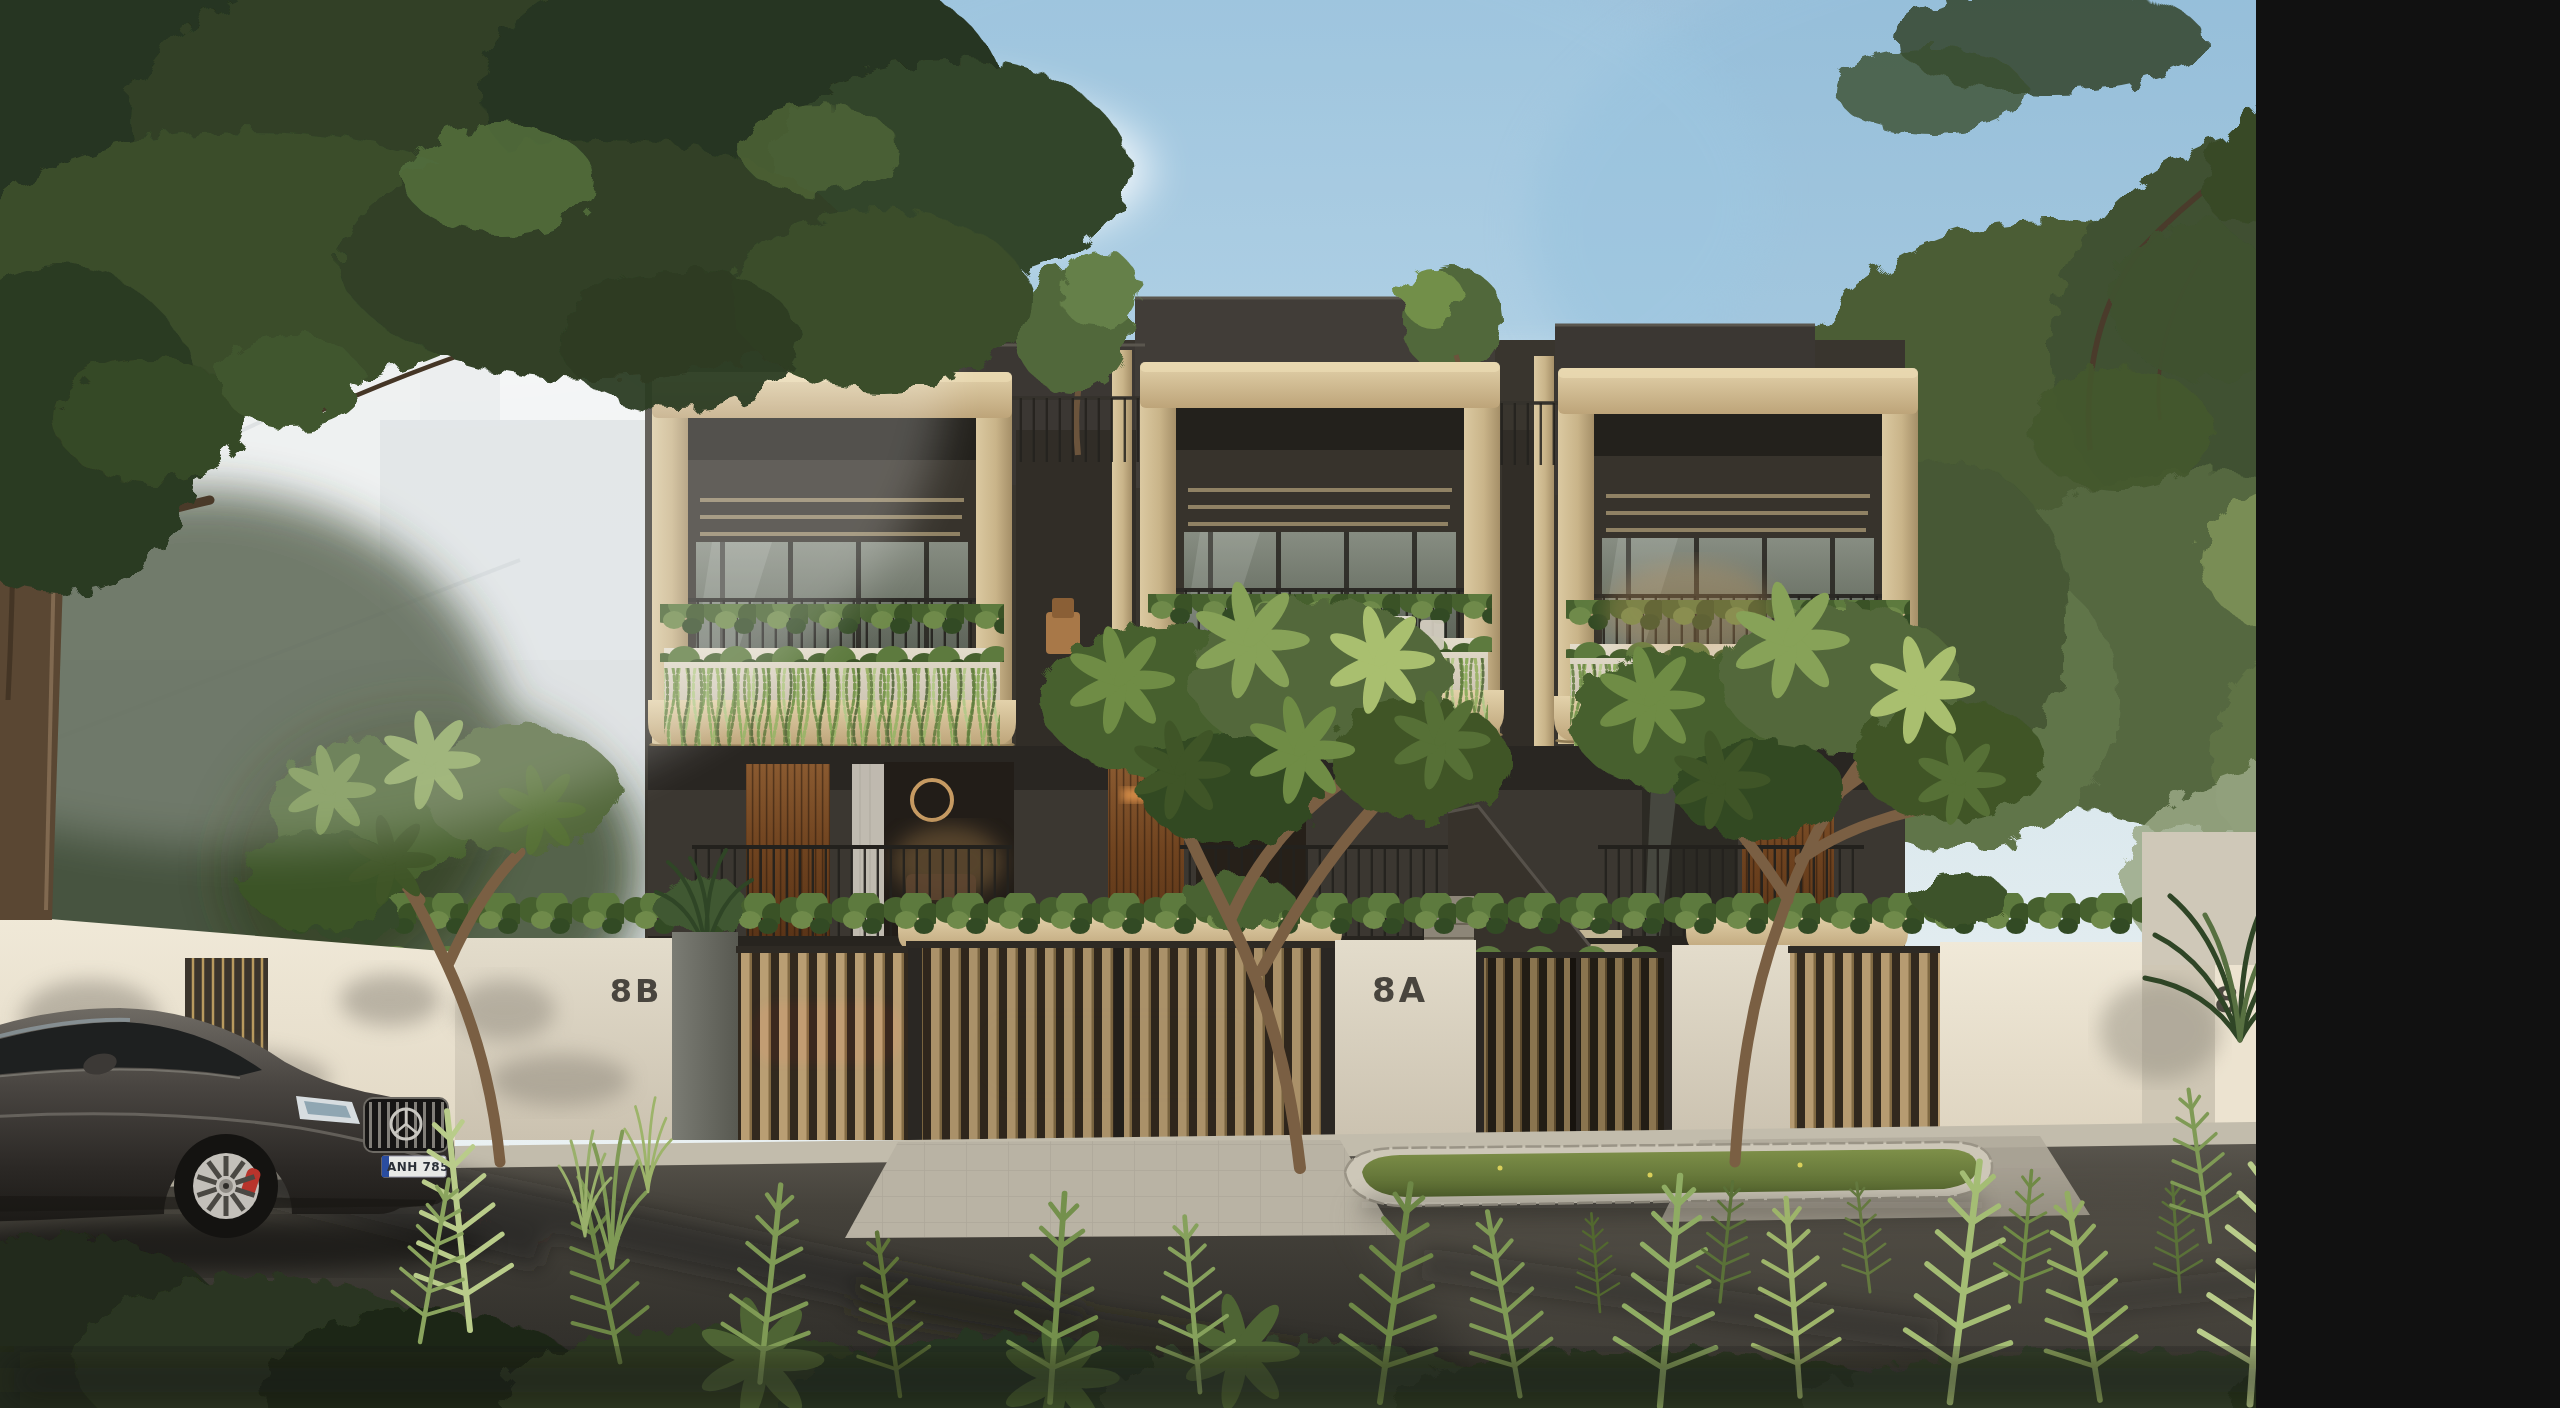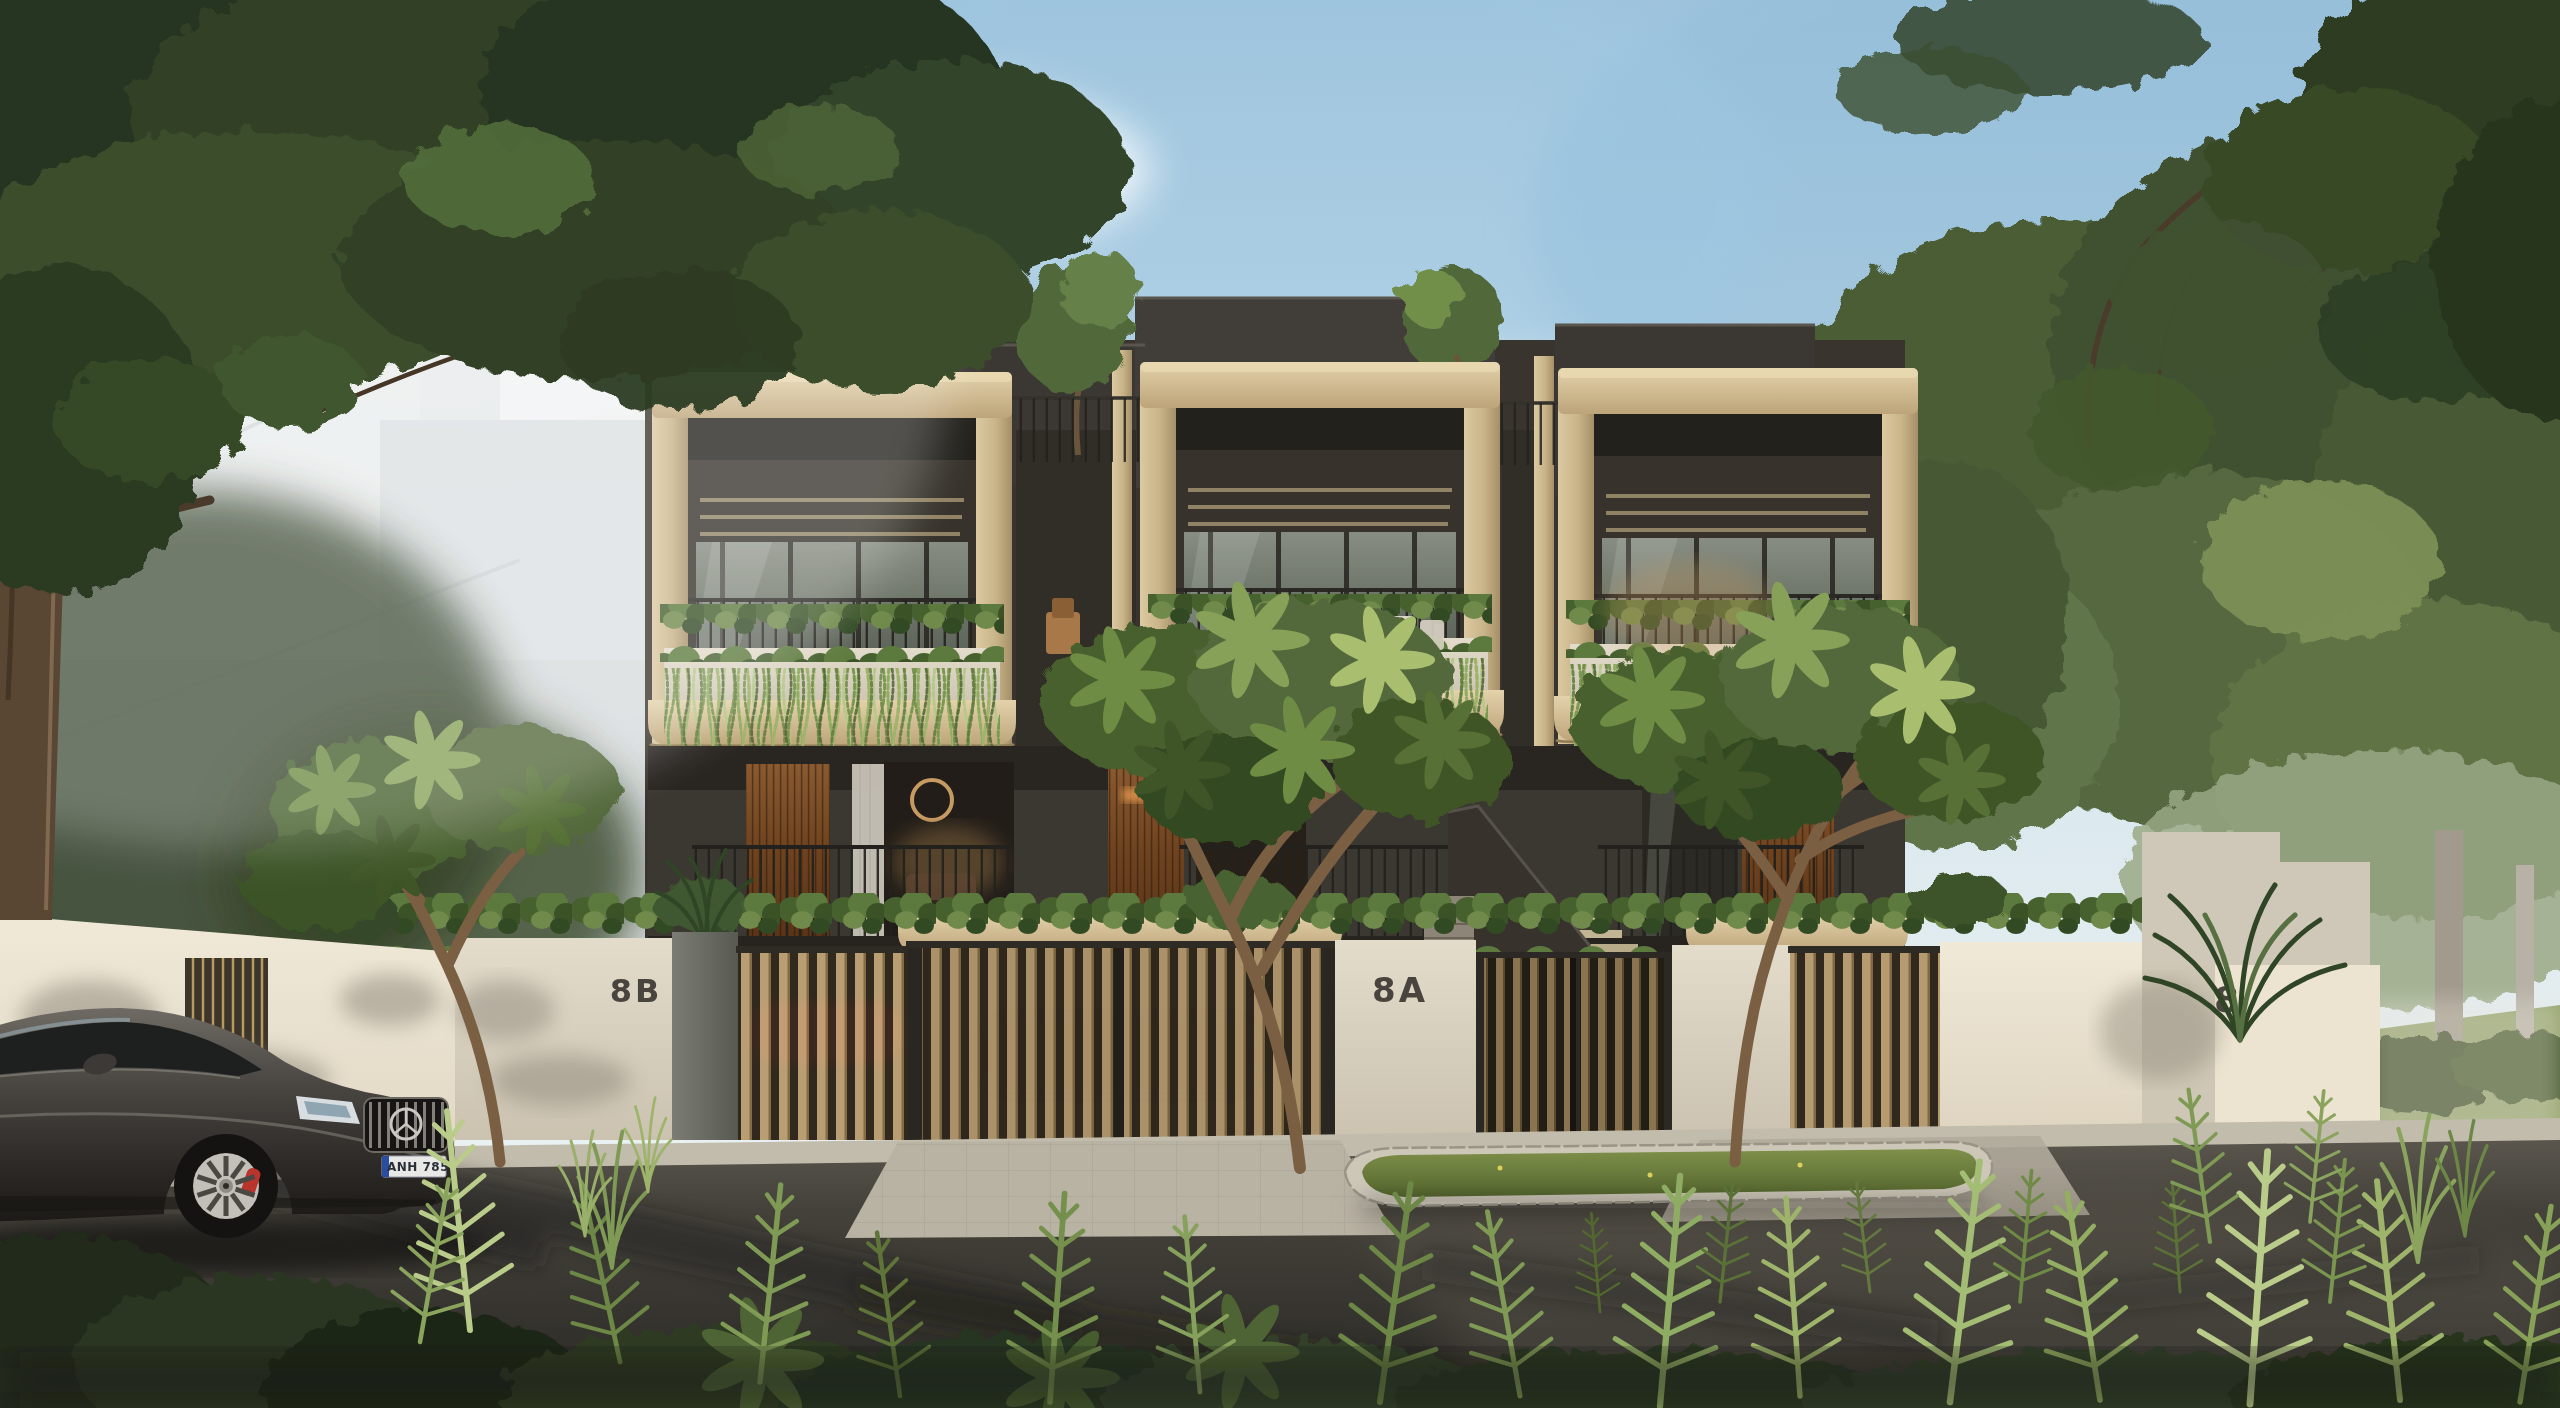--- a/index.html
+++ b/index.html
@@ -1,16 +1,16 @@
 <!DOCTYPE html>
 <html><head>
 <meta charset="utf-8">
 <style>
   html,body{margin:0;padding:0;background:#111;}
-  .scene{position:relative;width:2560px;height:1408px;overflow:hidden;background:#dce8ee;}
+  .scene{position:relative;width:2256px;height:1408px;overflow:hidden;background:#dce8ee;}
   .scene svg{position:absolute;inset:0;display:block;}
   text{font-family:"DejaVu Sans","Liberation Sans",sans-serif;}
   .hnum{font-weight:bold;fill:#35322c;letter-spacing:3px;opacity:.88;}
   .plate{font-weight:bold;fill:#2b3038;}
 </style>
 </head>
 <body>
 
 <div class="scene">
 <svg viewBox="0 0 2560 1408" width="2560" height="1408">

